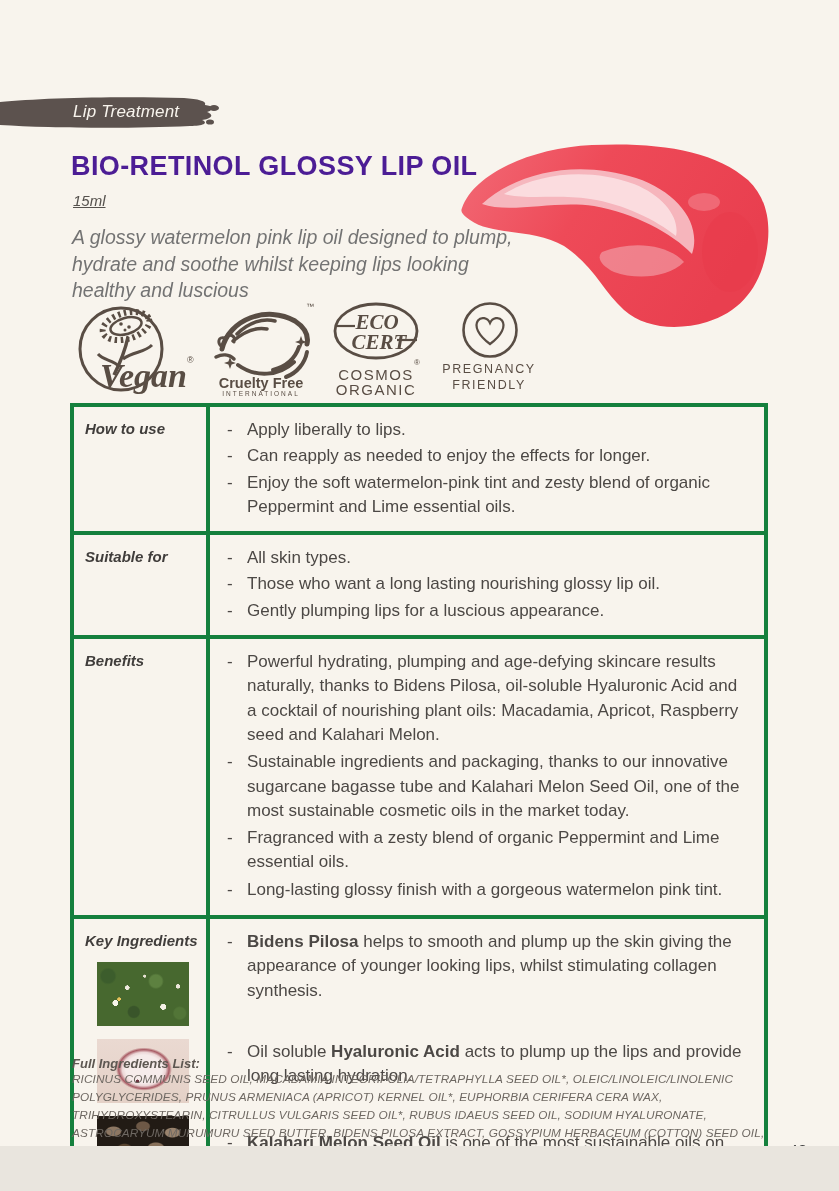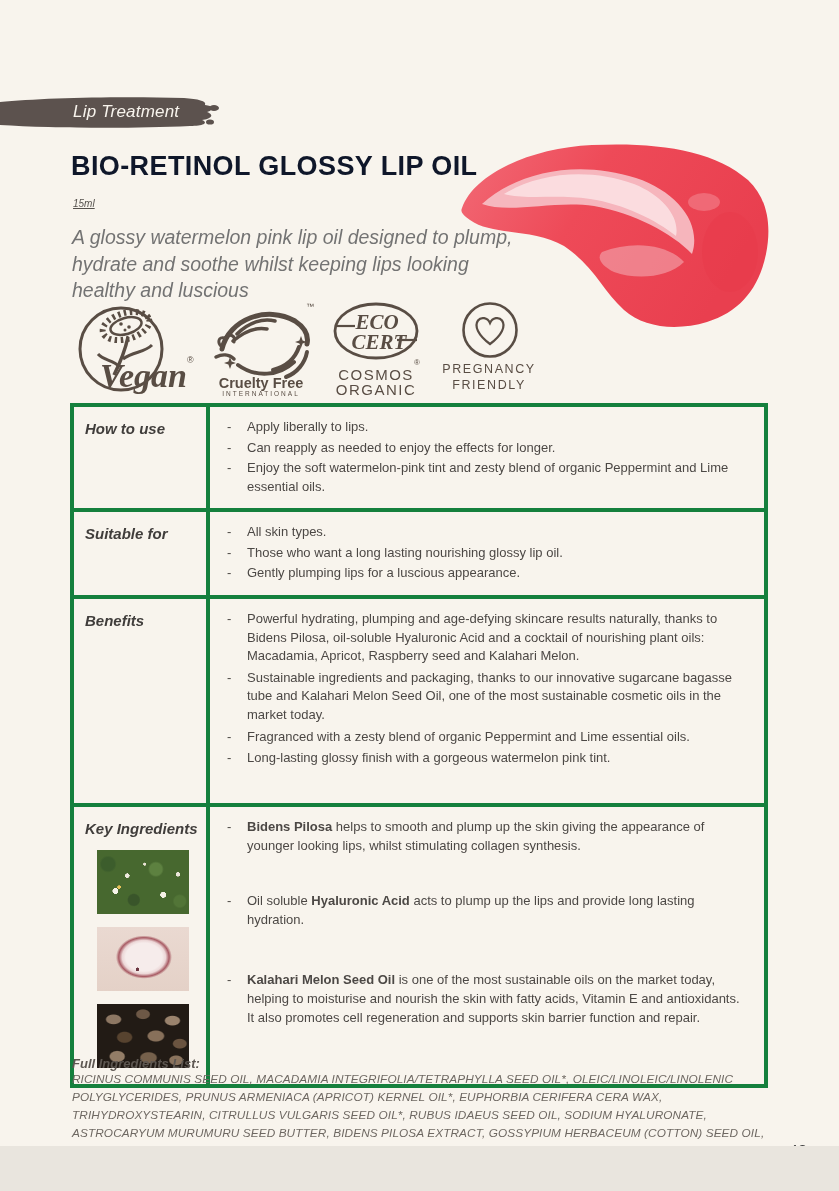--- a/index.html
+++ b/index.html
@@ -13,42 +13,42 @@
   
   .badge-wrap { position:absolute; left:0; top:96px; width:224px; height:34px; }
   .badge-wrap svg { position:absolute; left:0; top:0; }
   .badge-label {
     position:absolute; left:73px; top:50%; transform:translateY(-56%);
     font-style:italic; font-size:17px; color:#f8f4ed; letter-spacing:.2px;
   }
 
   
   .title { position:absolute; left:71px; top:151px; font-size:27px; font-weight:bold;
-           letter-spacing:.4px; color:#0f172a; }
-  .size  { position:absolute; left:73px; top:198px; font-size:10px; font-style:italic; color:#55514d;text-decoration:underline; }
+           letter-spacing:.4px; color:#4c1d95; }
+  .size  { position:absolute; left:73px; top:192px; font-size:15px; font-style:italic; color:#55514d;text-decoration:underline; }
   .desc  { position:absolute; left:72px; top:224px; width:445px; font-size:19.5px;
            font-style:italic; line-height:1.37; color:#737373; }
 
   
   .lip-smear { position:absolute; left:452px; top:132px; }
 
   
   .logos { position:absolute; left:72px; top:299px; display:flex; align-items:flex-start; }
   .logo  { flex:0 0 auto; }
   .logo + .logo { margin-left:9px; }
   .logo-ecocert { margin-left:16px !important; }
   .logo-pregnancy { margin-left:15px !important; }
 
   
   .info-table { position:absolute; left:70px; top:403px; width:698px;
                 border-collapse:collapse; table-layout:fixed; }
   .info-table th, .info-table td { border:4px solid #15803d; vertical-align:top; }
   .info-table th { width:136px; text-align:left; font-style:italic; font-weight:bold;
                    font-size:15px; color:#403d3b; padding:13px 8px 8px 11px; }
-  .info-table td { padding:11px 16px 10px 10px; font-size:13px; color:#4c4845; }
+  .info-table td { padding:11px 16px 10px 10px; font-size:17px; color:#4c4845; }
   .info-table ul { list-style:none; }
   .info-table li { position:relative; padding-left:27px; line-height:1.43; margin-bottom:2px; }
   .info-table li::before { content:"-"; position:absolute; left:7px; }
   tr.r-benefits li { margin-bottom:3px; }
 
   
   tr.r-keying li.ki-1 { }
   tr.r-keying li.ki-2 { margin-top:37px; }
   tr.r-keying li.ki-3 { margin-top:42px; }
   .photo { width:92px; height:64px; margin:13px 0 0 12px; }

